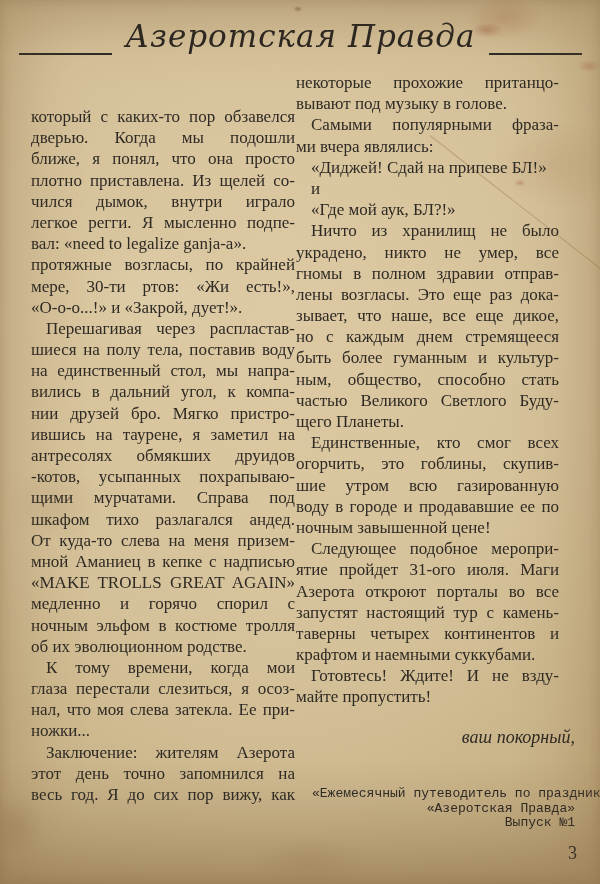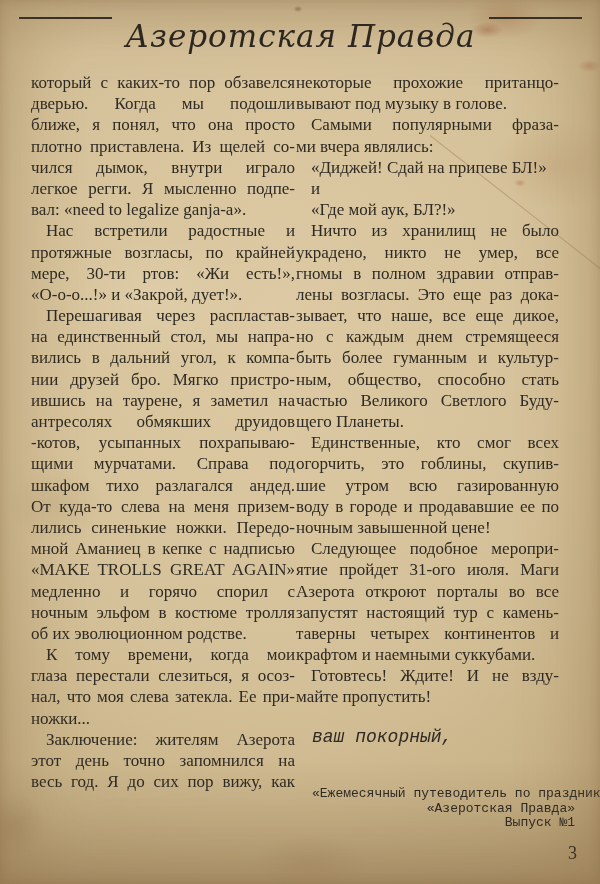--- a/index.html
+++ b/index.html
@@ -29,42 +29,42 @@
     position:absolute;inset:0;pointer-events:none;
     box-shadow:inset 0 0 70px 12px rgba(120,85,45,0.30), inset 0 0 12px rgba(100,70,35,0.22);
   }
   .scratch{
     position:absolute;left:430px;top:135px;width:250px;height:1px;
     background:rgba(140,100,60,0.35);
     transform:rotate(38deg);transform-origin:left center;pointer-events:none;
   }
   .header{
     position:absolute;top:17px;left:19px;right:18px;
-    display:flex;align-items:flex-start;gap:14px;
+    display:flex;align-items:flex-end;gap:14px;
   }
   .rule{flex:1;height:2px;background:#2f2b26;}
   .masthead{
     font-family:"DejaVu Serif",serif;font-style:italic;
     font-size:31px;line-height:38px;letter-spacing:1px;
     white-space:nowrap;color:#282420;
   }
   .col{
     position:absolute;top:72px;
     font-size:17px;line-height:21.2px;
   }
-  .col-left{left:31px;width:264px;}
+  .col-left{left:31px;width:264px;margin-top:34px;}
   .col-right{left:296px;width:263px;}
   .line{height:21.2px;white-space:nowrap;text-align:left;}
   .line.j{white-space:normal;text-align:justify;text-align-last:justify;}
   .line.ind{text-indent:15px;}
   .signature{
     position:absolute;left:312px;width:263px;top:727px;
     text-align:right;font-style:italic;font-size:18px;line-height:21px;
   }
-  .signature .line{height:21px;font-family:Liberation Mono, monospace;}
+  .signature .line{height:21px;text-align:right;}
   .imprint{
     position:absolute;left:312px;width:263px;top:787px;
     text-align:right;font-size:13px;line-height:14.5px;font-family:Liberation Mono, monospace;
   }
   .imprint .line{height:14.5px;text-align:right;}
   .pagenum{
     position:absolute;right:23px;top:842px;
     font-size:18px;line-height:22px;
   }
 </style>
@@ -81,35 +81,34 @@
 </div>
 
 <div class="col col-left">
     <div class="line j">который с каких-то пор обзавелся</div>
     <div class="line j">дверью. Когда мы подошли</div>
     <div class="line j">ближе, я понял, что она просто</div>
     <div class="line j">плотно приставлена. Из щелей со-</div>
     <div class="line j">чился дымок, внутри играло</div>
     <div class="line j">легкое регги. Я мысленно подпе-</div>
     <div class="line">вал: «need to legalize ganja-a».</div>
-    <div class="line j ind">Нас встретили радостные и</div>
     <div class="line j">протяжные возгласы, по крайней</div>
     <div class="line j">мере, 30-ти ртов: «Жи есть!»,</div>
     <div class="line">«О-о-о...!» и «Закрой, дует!».</div>
     <div class="line j ind">Перешагивая через распластав-</div>
+    <div class="line j">шиеся на полу тела, поставив воду</div>
     <div class="line j">на единственный стол, мы напра-</div>
     <div class="line j">вились в дальний угол, к компа-</div>
     <div class="line j">нии друзей бро. Мягко пристро-</div>
     <div class="line j">ившись на таурене, я заметил на</div>
     <div class="line j">антресолях обмякших друидов</div>
     <div class="line j">-котов, усыпанных похрапываю-</div>
     <div class="line j">щими мурчатами. Справа под</div>
     <div class="line j">шкафом тихо разлагался андед.</div>
     <div class="line j">От куда-то слева на меня призем-</div>
-    <div class="line j">лились синенькие ножки. Передо-</div>
     <div class="line j">мной Аманиец в кепке с надписью</div>
     <div class="line j">«MAKE TROLLS GREAT AGAIN»</div>
     <div class="line j">медленно и горячо спорил с</div>
     <div class="line j">ночным эльфом в костюме тролля</div>
     <div class="line">об их эволюционном родстве.</div>
     <div class="line j ind">К тому времени, когда мои</div>
     <div class="line j">глаза перестали слезиться, я осоз-</div>
     <div class="line j">нал, что моя слева затекла. Ее при-</div>
     <div class="line">ножки...</div>
     <div class="line j ind">Заключение: жителям Азерота</div>

